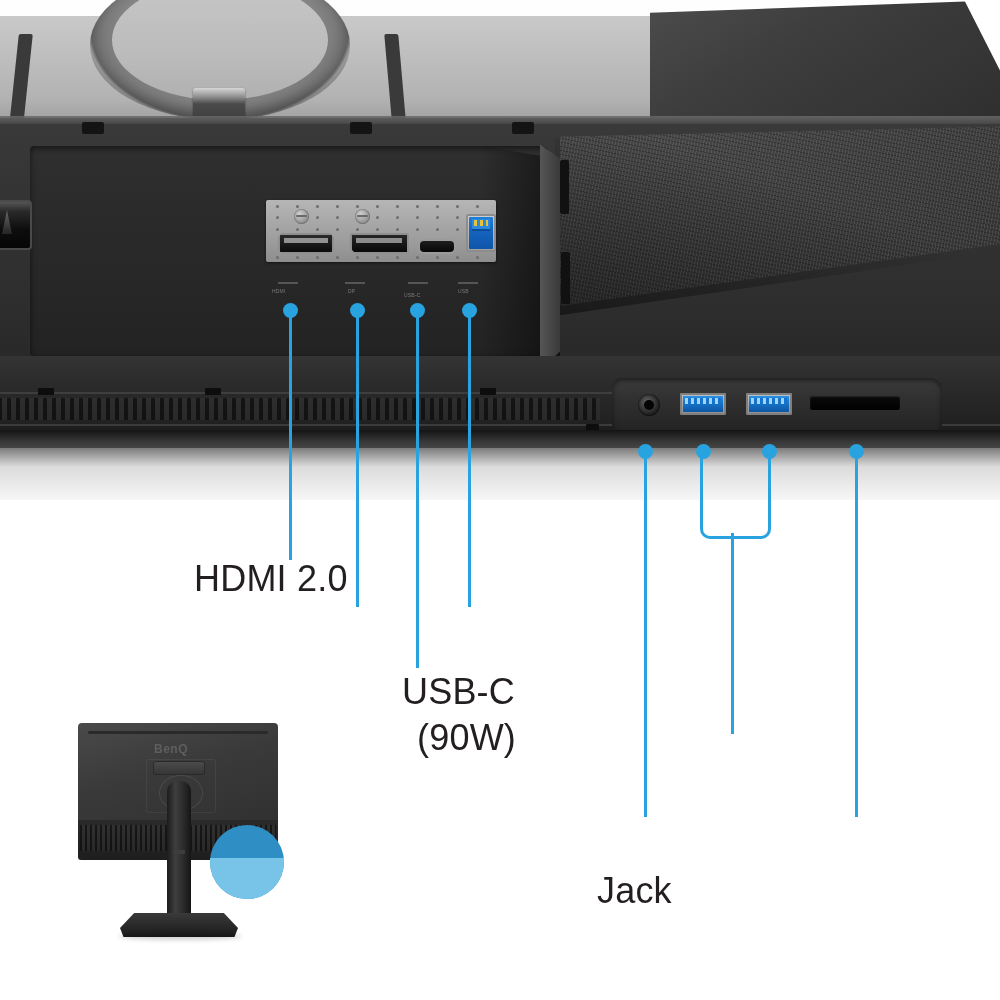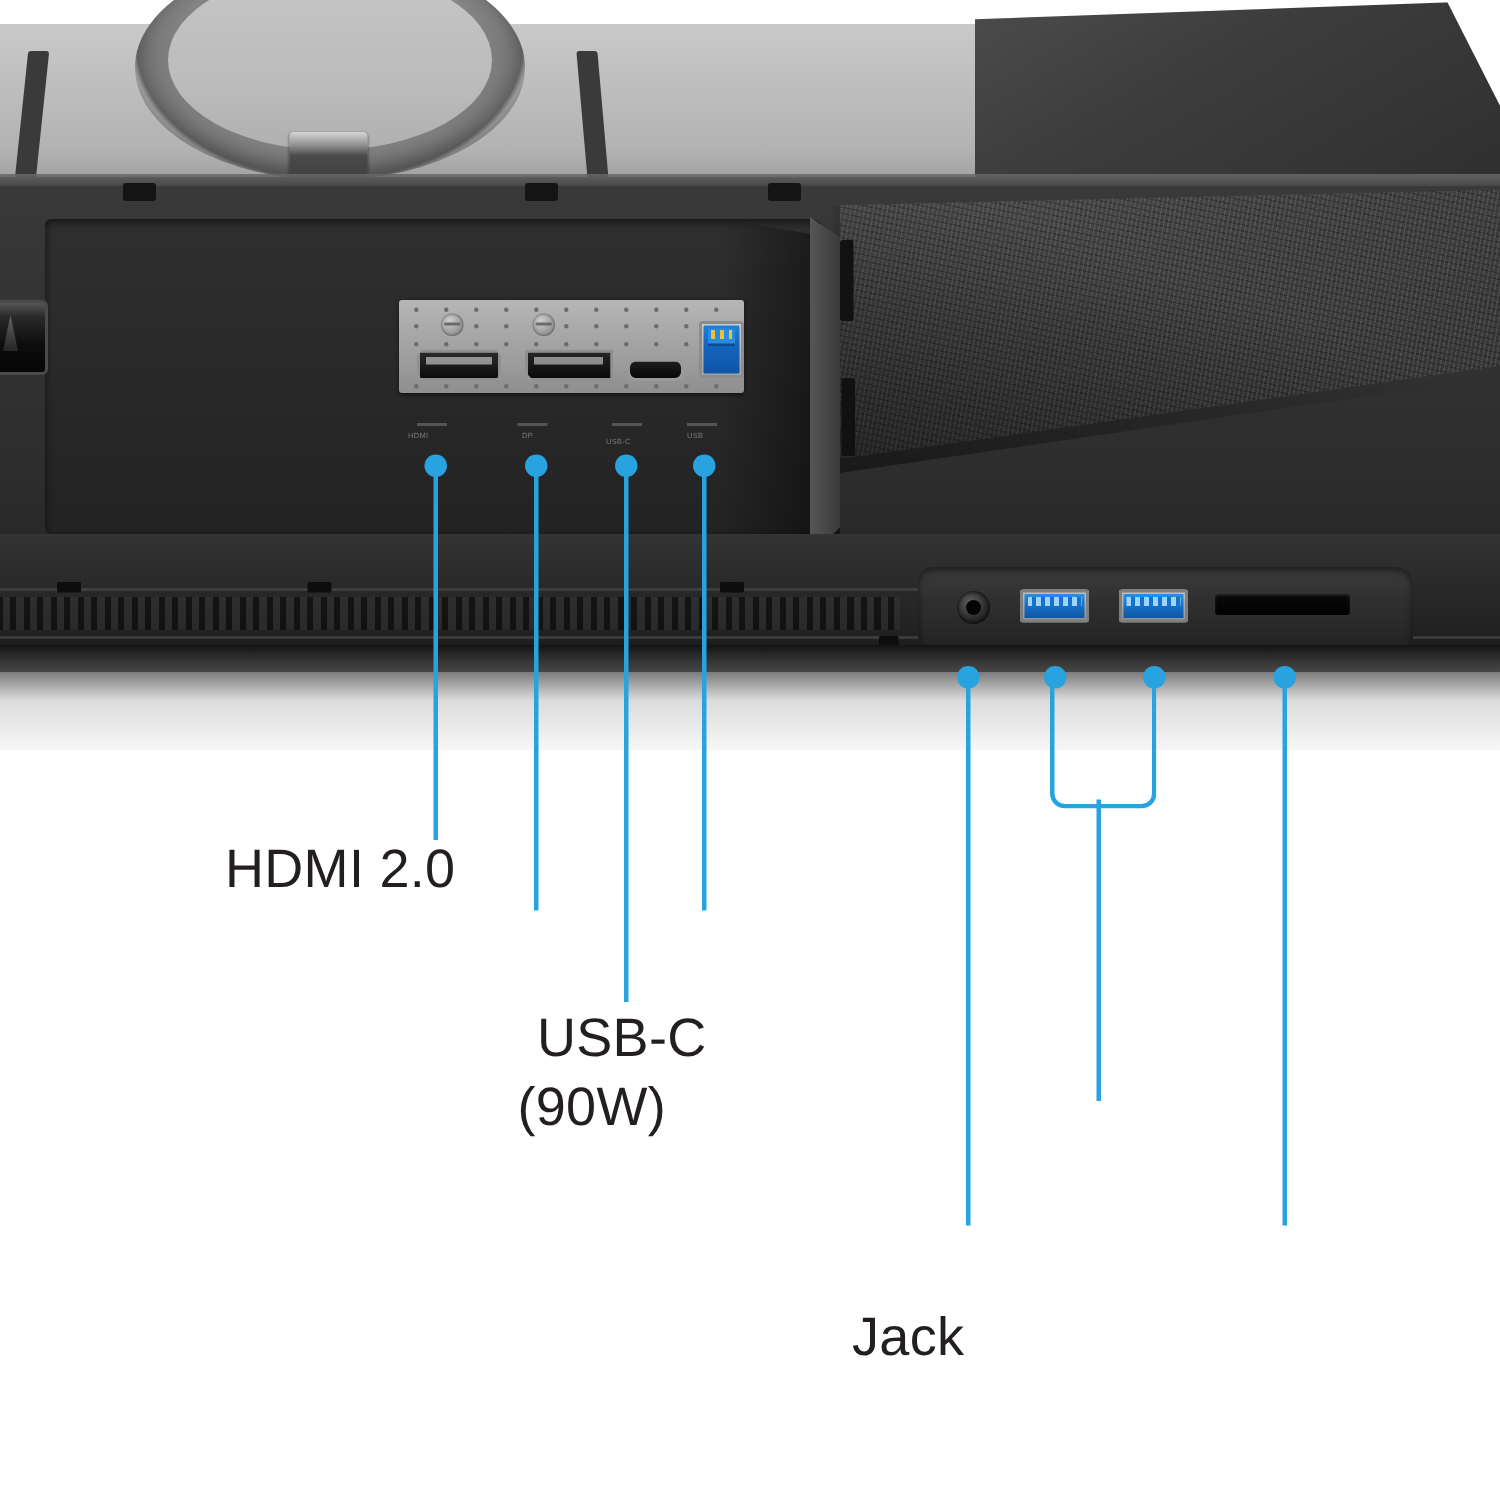--- a/index.html
+++ b/index.html
@@ -248,20 +248,21 @@
   .dot-head{position:absolute;width:15px;height:15px;border-radius:50%;background:#28a3e0;}
   .bracket{
     position:absolute;border:3px solid #28a3e0;border-top:none;border-radius:0 0 10px 10px;
   }
 
   
   .lbl{
     position:absolute;color:#231f20;white-space:pre;
     font-family:"Liberation Sans", sans-serif;font-weight:400;
     letter-spacing:.2px;
+    margin-left:44px;
   }
 
   
   .thumb{position:absolute;left:58px;top:715px;width:240px;height:270px;}
   .t-panel{
     position:absolute;left:20px;top:8px;width:200px;height:122px;border-radius:4px 4px 2px 2px;
     background:linear-gradient(165deg,#4a4a4a 0%,#3a3a3a 40%,#2e2e2e 100%);
   }
   .t-panel-line{position:absolute;left:30px;top:16px;width:180px;height:3px;background:#2a2a2a;border-radius:2px;}
   .t-lower{
@@ -462,21 +463,37 @@
     <div class="lead" style="left:731px;top:533px;height:201px;"></div>
 
     <div class="dot-head" style="left:849px;top:444px;"></div>
     <div class="lead" style="left:855px;top:451px;height:366px;"></div>
   </div>
 
   <div class="lbl" style="left:150px;top:558px;font-size:36px;">HDMI 2.0</div>
 
 
   <div class="lbl" style="left:358px;top:671px;font-size:36px;">USB-C</div>
-  <div class="lbl" style="left:345px;top:717px;font-size:36px;">(90W)</div>
-
-
-  <div class="lbl" style="left:568px;top:870px;font-size:36px;">Jack</div>
-
-
-
+  <div class="lbl" style="left:373px;top:717px;font-size:36px;">(90W)</div>
+
+
+  <div class="lbl" style="left:553px;top:870px;font-size:36px;">Jack</div>
+
+
+
+  <div class="thumb">
+    <div class="t-panel"></div>
+    <div class="t-panel-line"></div>
+    <div class="t-lower"></div>
+    <div class="t-lower-vents"></div>
+    <div class="t-logo">BenQ</div>
+    <div class="t-vesa-plate"></div>
+    <div class="t-vesa"></div>
+    <div class="t-circle"></div>
+    <div class="t-neck"></div>
+    <div class="t-neck-mark"></div>
+    <div class="t-dot-big"></div>
+    <div class="t-dot-light"></div>
+    <div class="t-base"></div>
+    <div class="t-base-shadow"></div>
+  </div>
 
 </div>
 
 </body></html>

